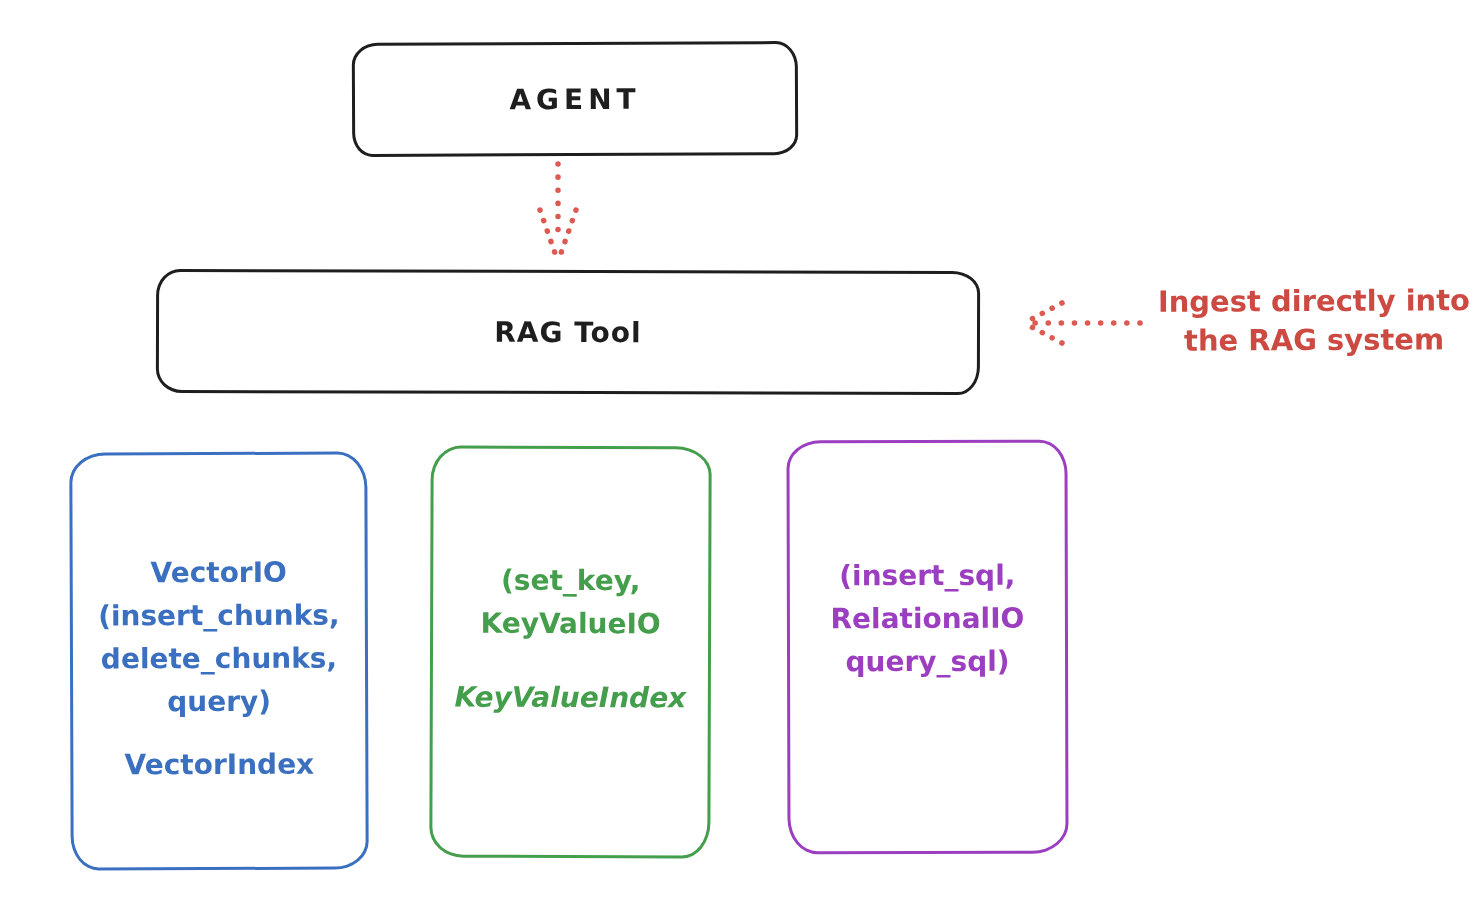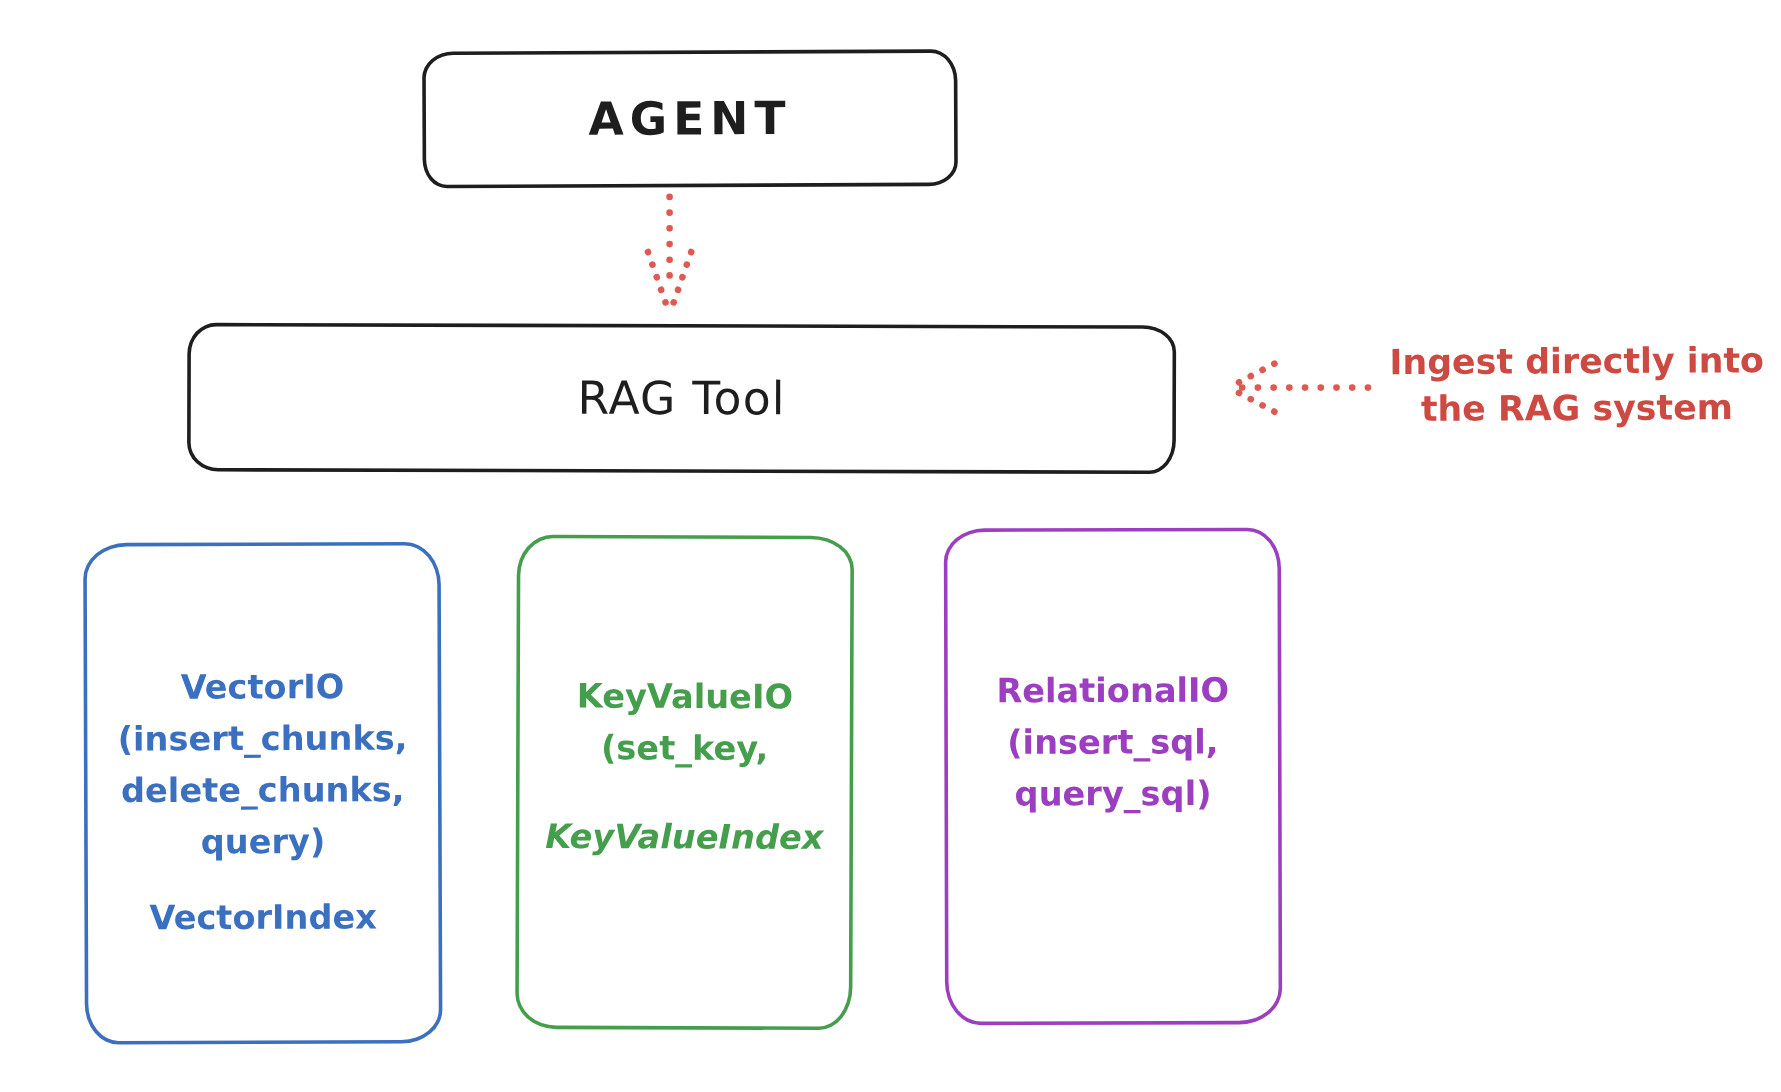--- a/index.html
+++ b/index.html
@@ -31,25 +31,25 @@
     transform: rotate(-0.25deg);
   }
   .node-rag {
     left: 156px; top: 270px;
     width: 824px; height: 124px;
     border-radius: 24px 28px 22px 26px / 26px 22px 28px 24px;
     transform: rotate(0.15deg);
   }
   .node-label {
     color: var(--ink, #1e1e1e);
-    font-size: 38px;
+    font-size: 28px;
     font-weight: 600;
   }
   .agent-label { letter-spacing: 5px; }
-  .rag-label   { letter-spacing: 1px; font-weight: 400; }
+  .rag-label   { letter-spacing: 1px; font-weight: 700; }
 
   .arrow { position: absolute; }
   .arrow path {
     fill: none;
     stroke: var(--red_arrow, #dd5a52);
     stroke-width: 5.5;
     stroke-linecap: round;
   }
   .arrow .dots-body { stroke-dasharray: 0.1 13; }
   .arrow .dots-head { stroke-dasharray: 0.1 11; }
@@ -141,27 +141,27 @@
       <div>VectorIO</div>
       <div>(insert_chunks,</div>
       <div>delete_chunks,</div>
       <div>query)</div>
       <span class="index-label gap-sm">VectorIndex</span>
     </div>
   </div>
 
   <div class="storage storage-keyvalue" style="border-color: rgb(68, 158, 76);">
     <div class="storage-content" style="color: rgb(68, 158, 76);">
+      <div>(set_key,</div>
       <div>KeyValueIO</div>
-      <div>(set_key,</div>
       <span class="index-label gap-md">KeyValueIndex</span>
     </div>
   </div>
 
   <div class="storage storage-relational" style="border-color: rgb(156, 62, 192);">
     <div class="storage-content" style="color: rgb(156, 62, 192);">
+      <div>(insert_sql,</div>
       <div>RelationalIO</div>
-      <div>(insert_sql,</div>
       <div>query_sql)</div>
     </div>
   </div>
 
 </div>
 
 </body></html>

